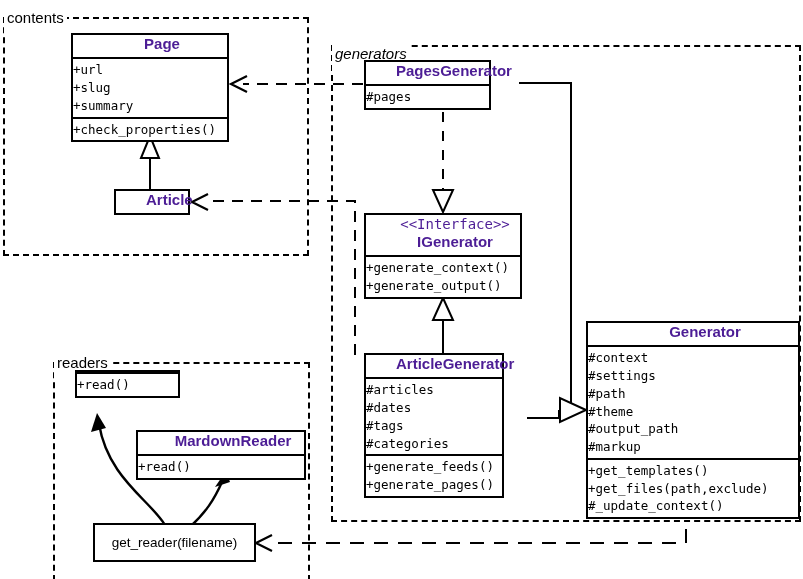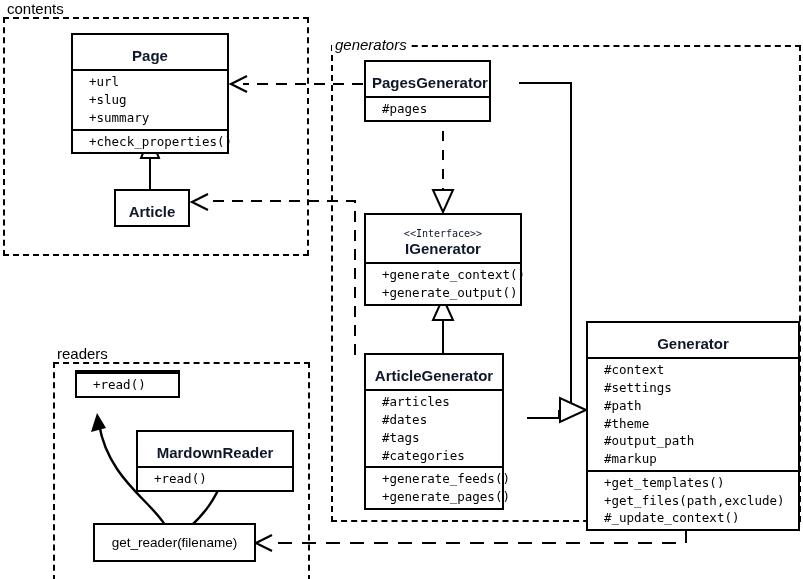--- a/index.html
+++ b/index.html
@@ -29,54 +29,55 @@
     border: 2px dashed #000;
     border-style: dashed;
     background: transparent;
   }
   .pkg-label {
     position: absolute;
     font-family: "Liberation Sans", sans-serif;
     font-size: 15px;
     color: #000;
     background: #ffffff;
-    padding: 0 3px;
+    padding: 9px 3px;
     white-space: nowrap;
   }
   
   .uml {
     position: absolute;
     border: 2px solid #000;
     background: #ffffff;
     box-sizing: border-box;
   }
   .uml .title {
     font-family: "Liberation Sans", sans-serif;
     font-weight: bold;
     font-size: 15px;
     text-align: center;
-    padding: 12px 6px 5px 6px;
-    color: #0f172a;
+    padding: 0 6px 5px 6px;
+    color: #4c1d95;
     line-height: 1.15;
+    margin-left: 24px;
   }
   .uml .stereotype {
     font-family: "DejaVu Sans Mono", monospace;
     font-weight: normal;
-    font-size: 10px;
+    font-size: 14px;
     text-align: center;
     display: block;
     line-height: 1.2;
     padding-top: 1px;
   }
   .uml .compartment {
     border-top: 2px solid #000;
     font-family: "DejaVu Sans Mono", monospace;
     font-size: 12.5px;
     color: #000;
-    padding: 2px 3px 2px 16px;
+    padding: 2px 3px 2px 0;
     line-height: 1.42;
   }
   .uml .compartment div {
     white-space: nowrap;
   }
   .plainbox {
     position: absolute;
     border: 2px solid #000;
     background: #ffffff;
     box-sizing: border-box;
@@ -219,21 +220,21 @@
       <div>#_update_context()</div>
     </div>
   </div>
 
   <div class="uml" style="left:75px; top:370px; width:105px;">
     <div class="compartment">
       <div>+read()</div>
     </div>
   </div>
 
-  <div class="uml" style="left:136px; top:430px; width:158px;">
+  <div class="uml" style="left:136px; top:430px; width:170px;">
     <div class="title">MardownReader</div>
     <div class="compartment">
       <div>+read()</div>
     </div>
   </div>
 
   <div class="plainbox" style="left:93px; top:523px; width:163px; height:39px;align-items:center;">
     <span>get_reader(filename)</span>
   </div>
 

